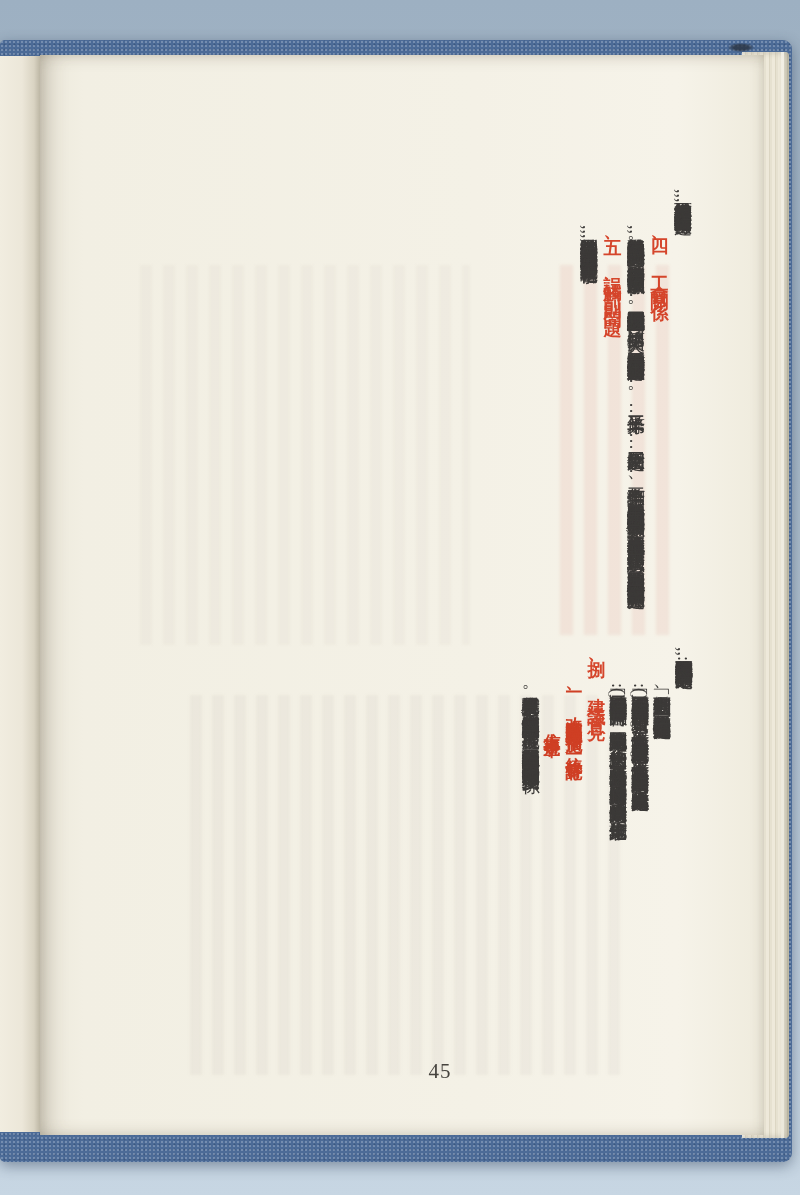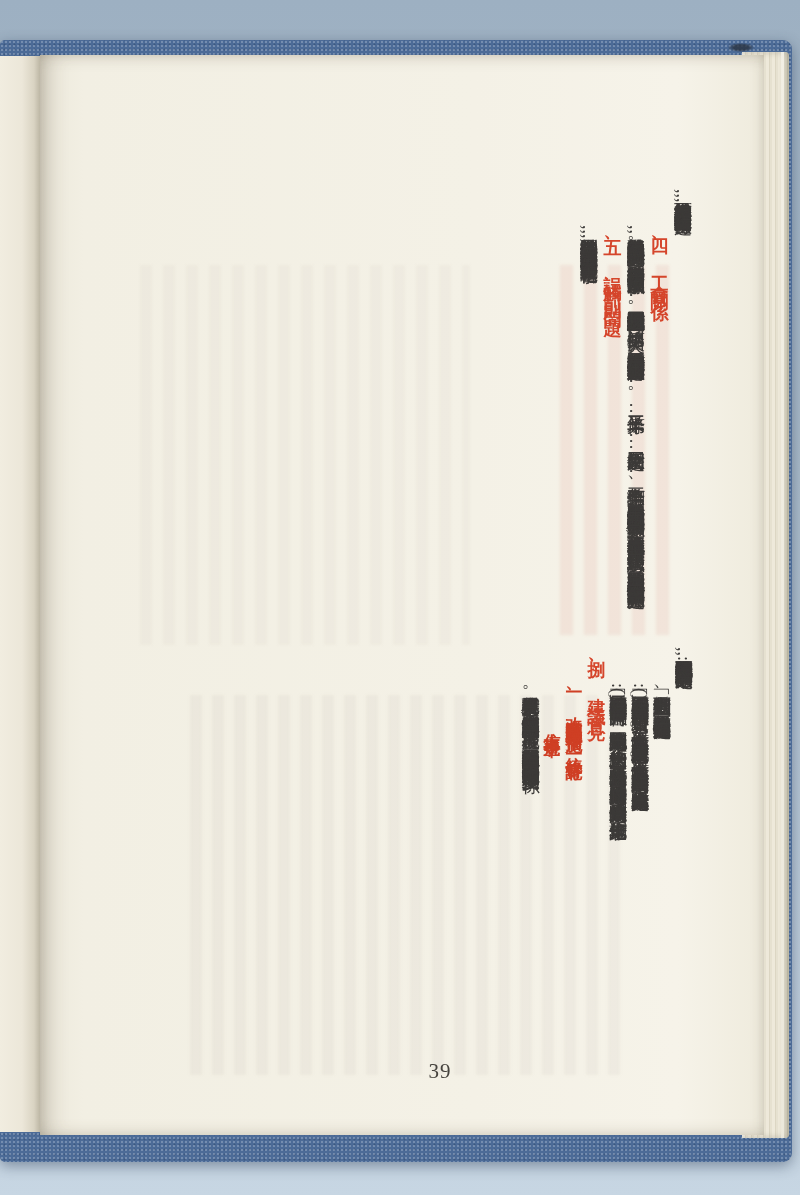--- a/index.html
+++ b/index.html
@@ -129,16 +129,16 @@
     <div class="vblock vblock-lower" id="lower-block">
         <p class="p-body noindent">業有關勞動條件如不予配合改進而仍照傳統措施執行,深恐有誤觸該法罰則之處,茲依罰則分類之:</p>
         <p class="p-body">㈠有誤觸「處六個月以下有期徒刑、拘役或科或併科二萬元以下罰金」者:則違反第四十九條女性員工從事夜間工作之條件不完備。</p>
         <p class="p-body">㈡有誤觸「處三萬元以下罰金」者:則違反第十七條終止工作契約(臨時人員)未發給資遣費。第五十條女性員工(含臨時人員)分娩前後未給八週之產假並照規定給工資。第五十一條女性員工(含臨時人員)姙娠期間得申請改調較為輕易之工作。第五十五條臨時人員亦應依規定給與退休金。</p>
         <p class="p-body">㈢有誤觸「處二千元以上二萬元以下罰鍰」者:則有違反第七條未置備勞工名卡(含臨時人員)。第九條關於臨時人員不定期契約之認定。第十六條終止契約之預告。第二十三條臨時人員工資未依規定每月至少給付二次。第二十四條延長工作時間之工資未依法定標準給付。第三十八條臨時人員未依規定給予特別休假。第七十條未訂工作規則。</p>
         <p class="p-h1">捌、建議意見</p>
         <p class="p-sub">一、改進有關勞動條件措施、統一修訂電<br>信人事規章</p>
         <p class="p-body">吾電信事業現行許多單行人事規章。係因應電信專業特性而制定,或報經主管機關(交通部)核准後實施。均似行政官署與屬員服務關係所訂定之管理規章,自與一般勞工法規之規定有差別,尤其臨時人員之處理,甚至有違反其規定,仍能施行無阻,很少受到干擾,係</p>
       </div>
 
-    <div class="page-number">39</div>
+    <div class="page-number">45</div>
   </div>
 
 </div>
 
 </body></html>

